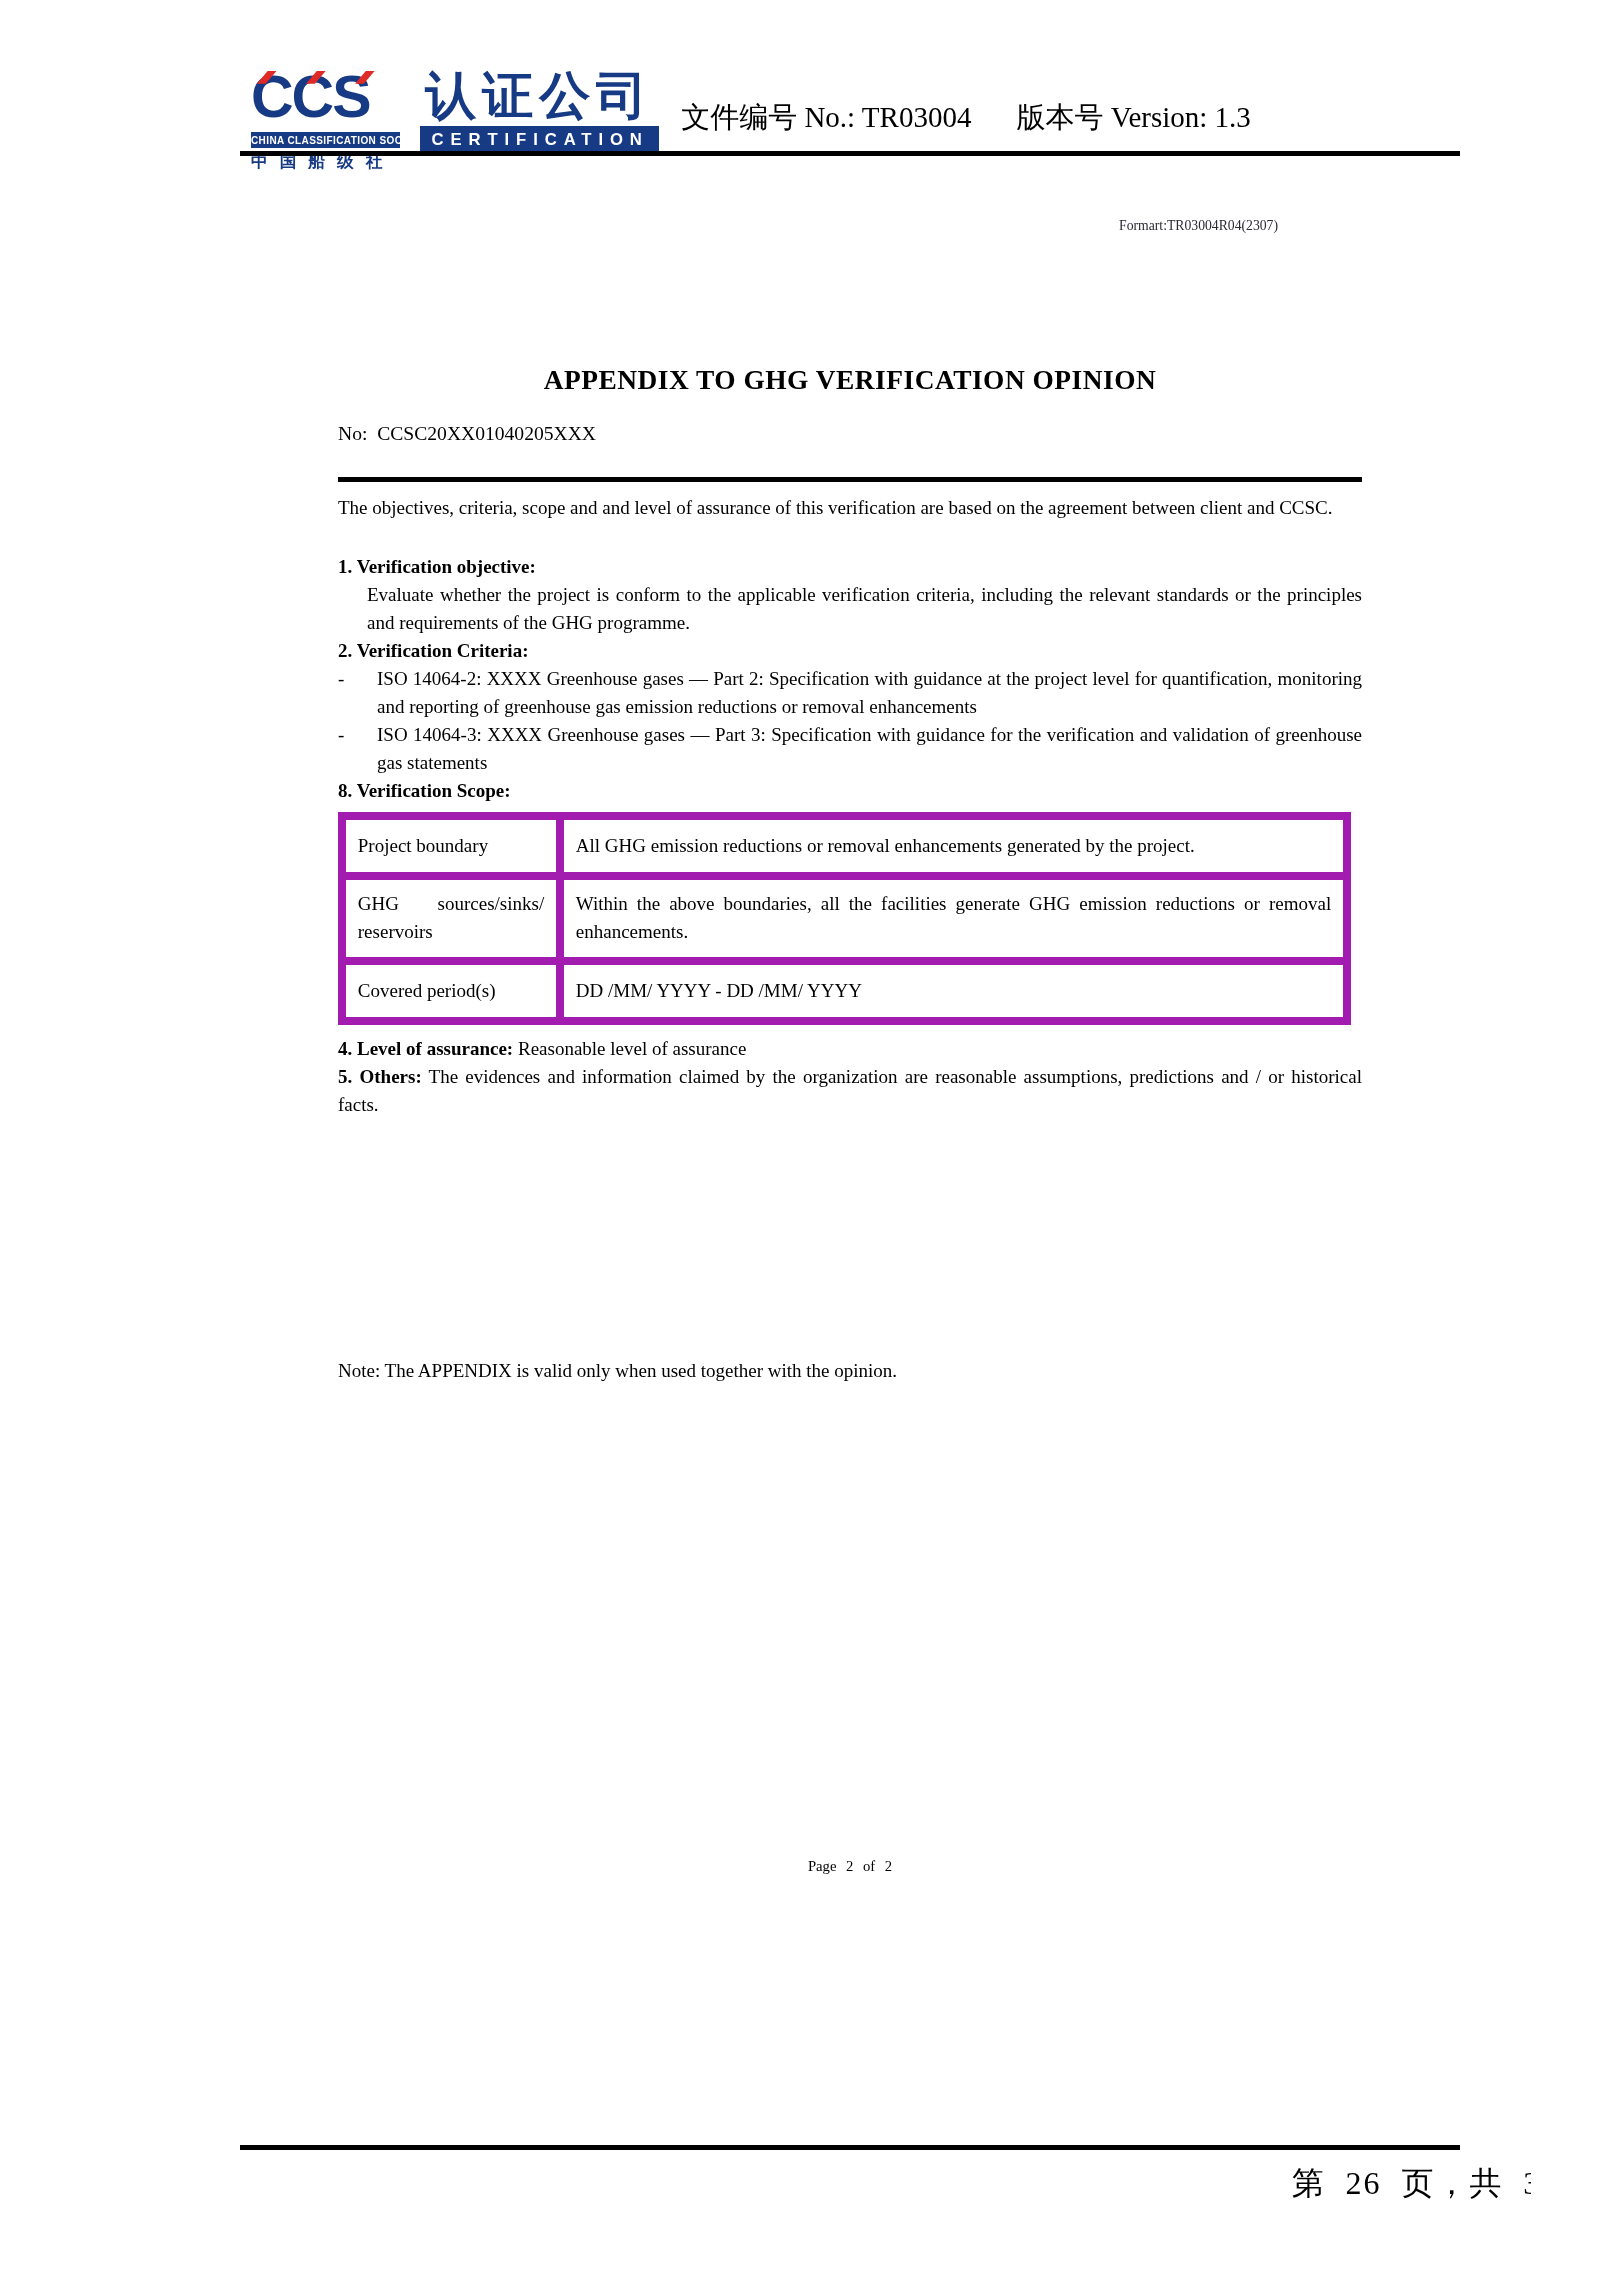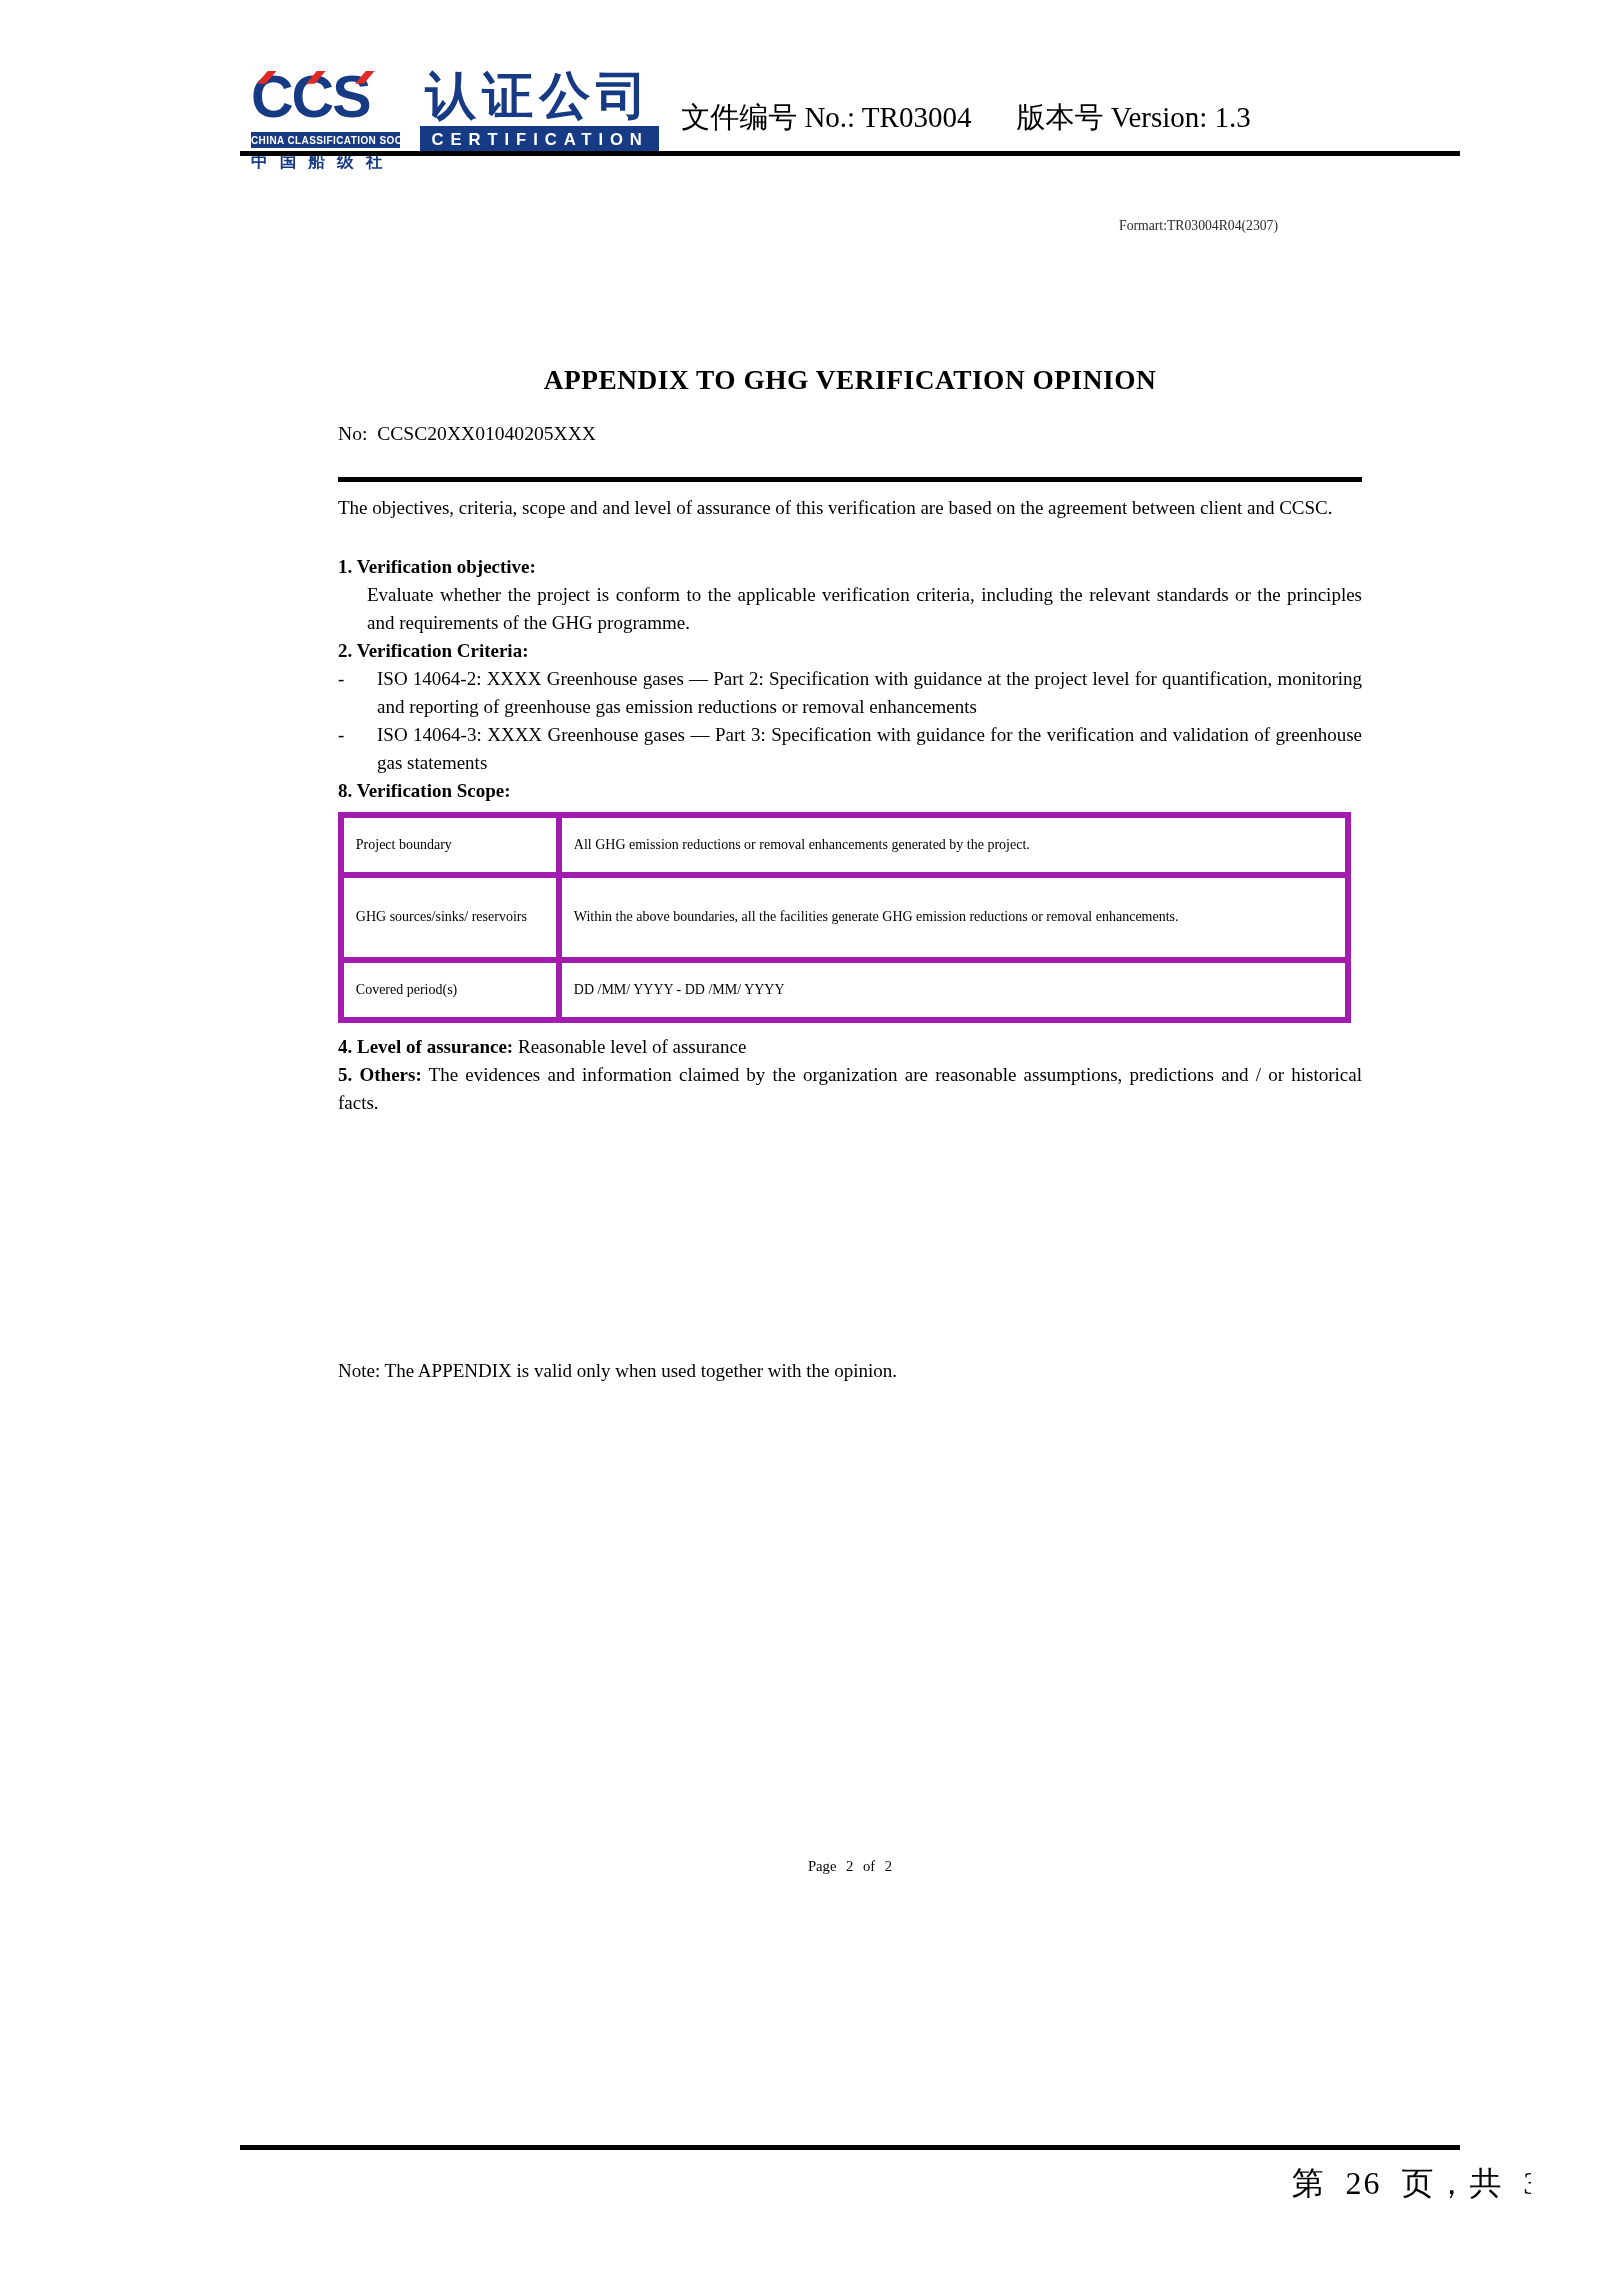--- a/index.html
+++ b/index.html
@@ -81,22 +81,22 @@
   .sec-body{padding-left:29px;}
   .bullet{display:flex;}
   .bullet .marker{width:39px;flex:0 0 39px;}
   .bullet .btext{flex:1;text-align:justify;}
 
   .scope-table{
     border-collapse:collapse;width:1013px;margin-top:6.9px;
     table-layout:fixed;
   }
   .scope-table td{
-    border:6px solid #a21caf;vertical-align:middle;
-    padding:5.9px 11.8px;font-size:14px;line-height:28px;
+    border:8px solid #a21caf;vertical-align:middle;
+    padding:5.9px 11.8px;font-size:19px;line-height:28px;
   }
   .scope-table{border:2.9px solid #000;}
   .scope-table .c1{width:218px;text-align:justify;}
   .scope-table tr:nth-child(1){height:60px;}
   .scope-table tr:nth-child(2){height:85px;}
   .scope-table tr:nth-child(3){height:60px;}
   .scope-table tr:nth-child(4){height:58px;}
   .scope-table tr:nth-child(1) .c1,
   .scope-table tr:nth-child(3) .c1,
   .scope-table tr:nth-child(4) .c1{text-align:left;}

